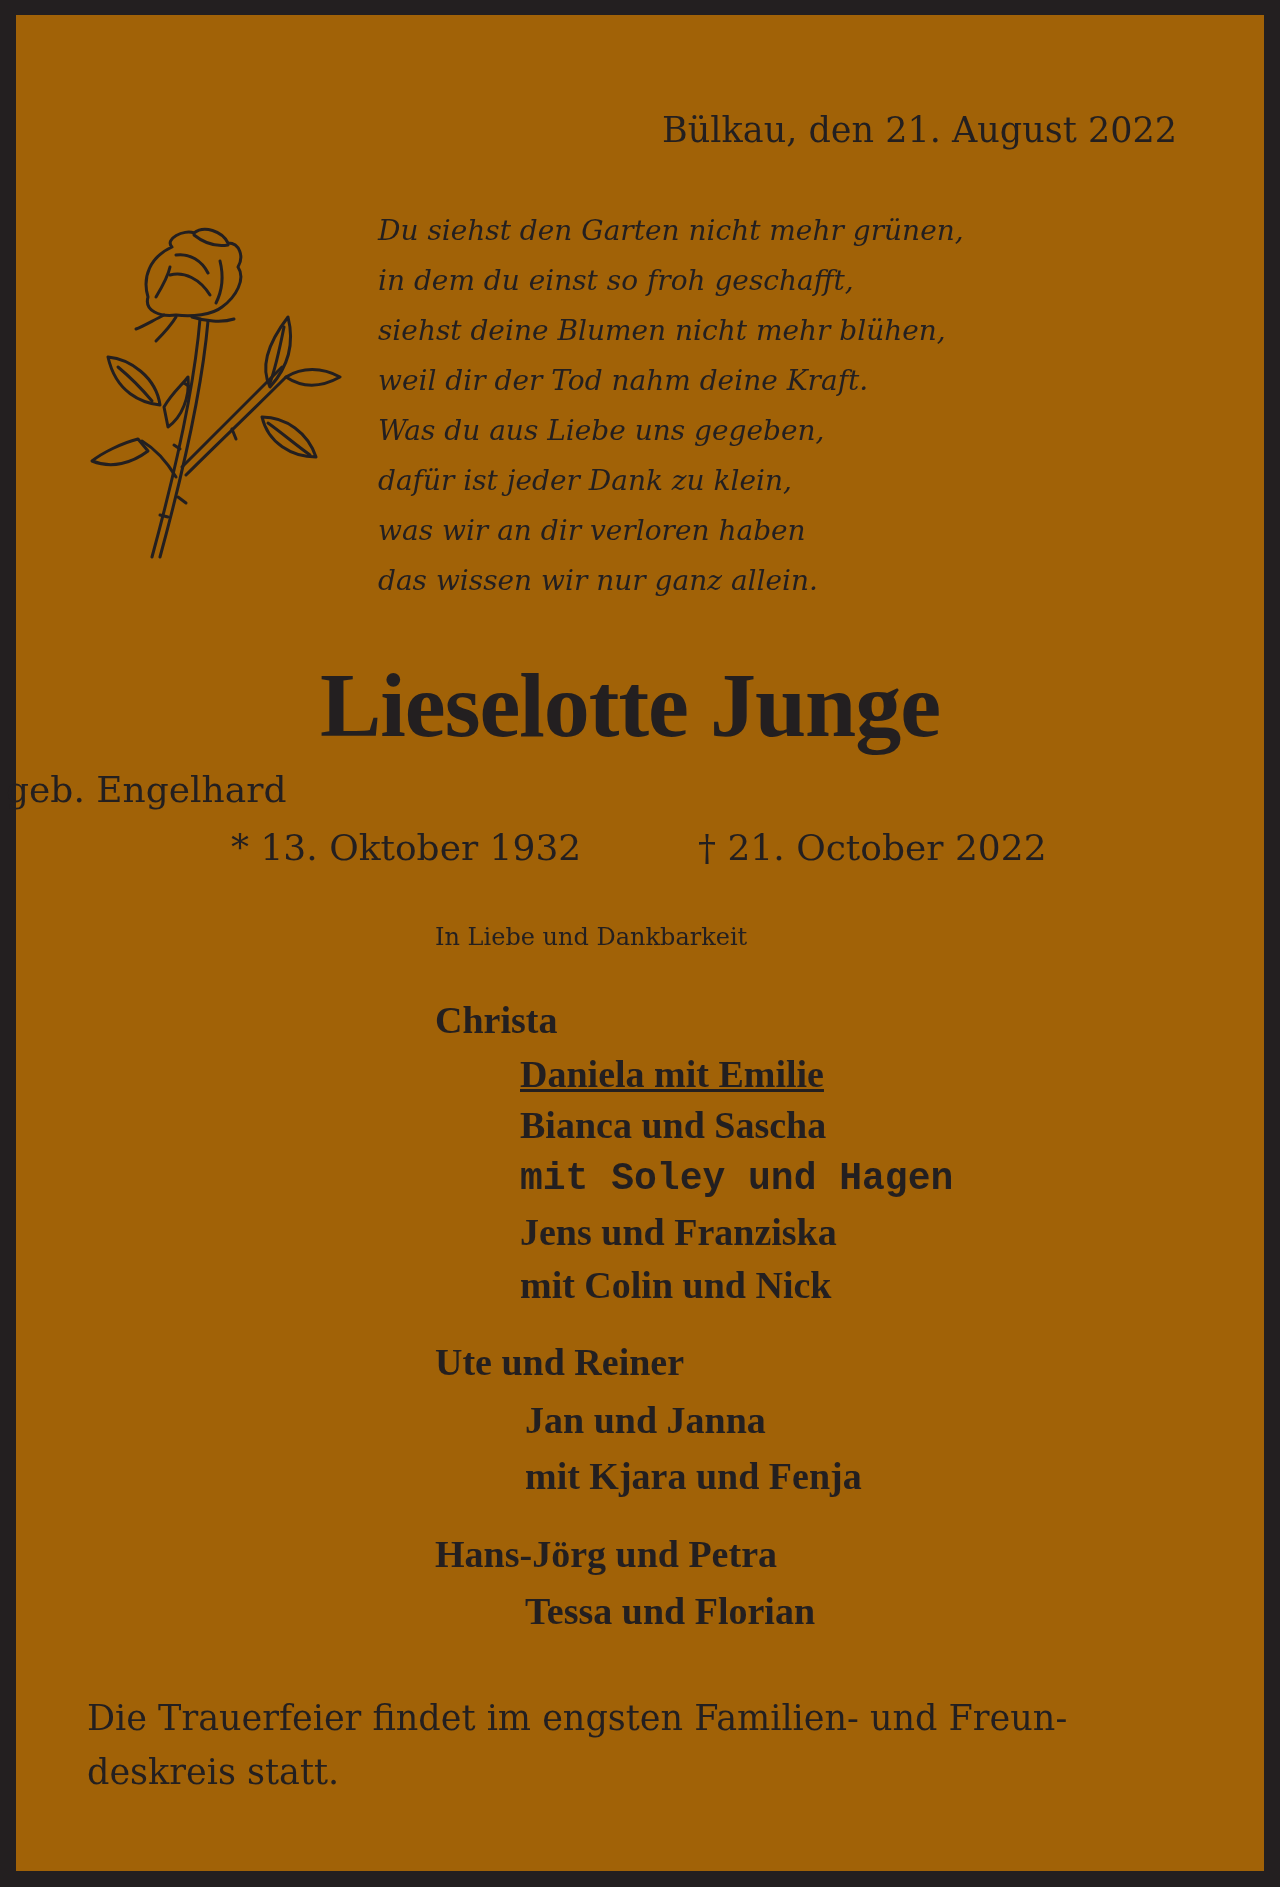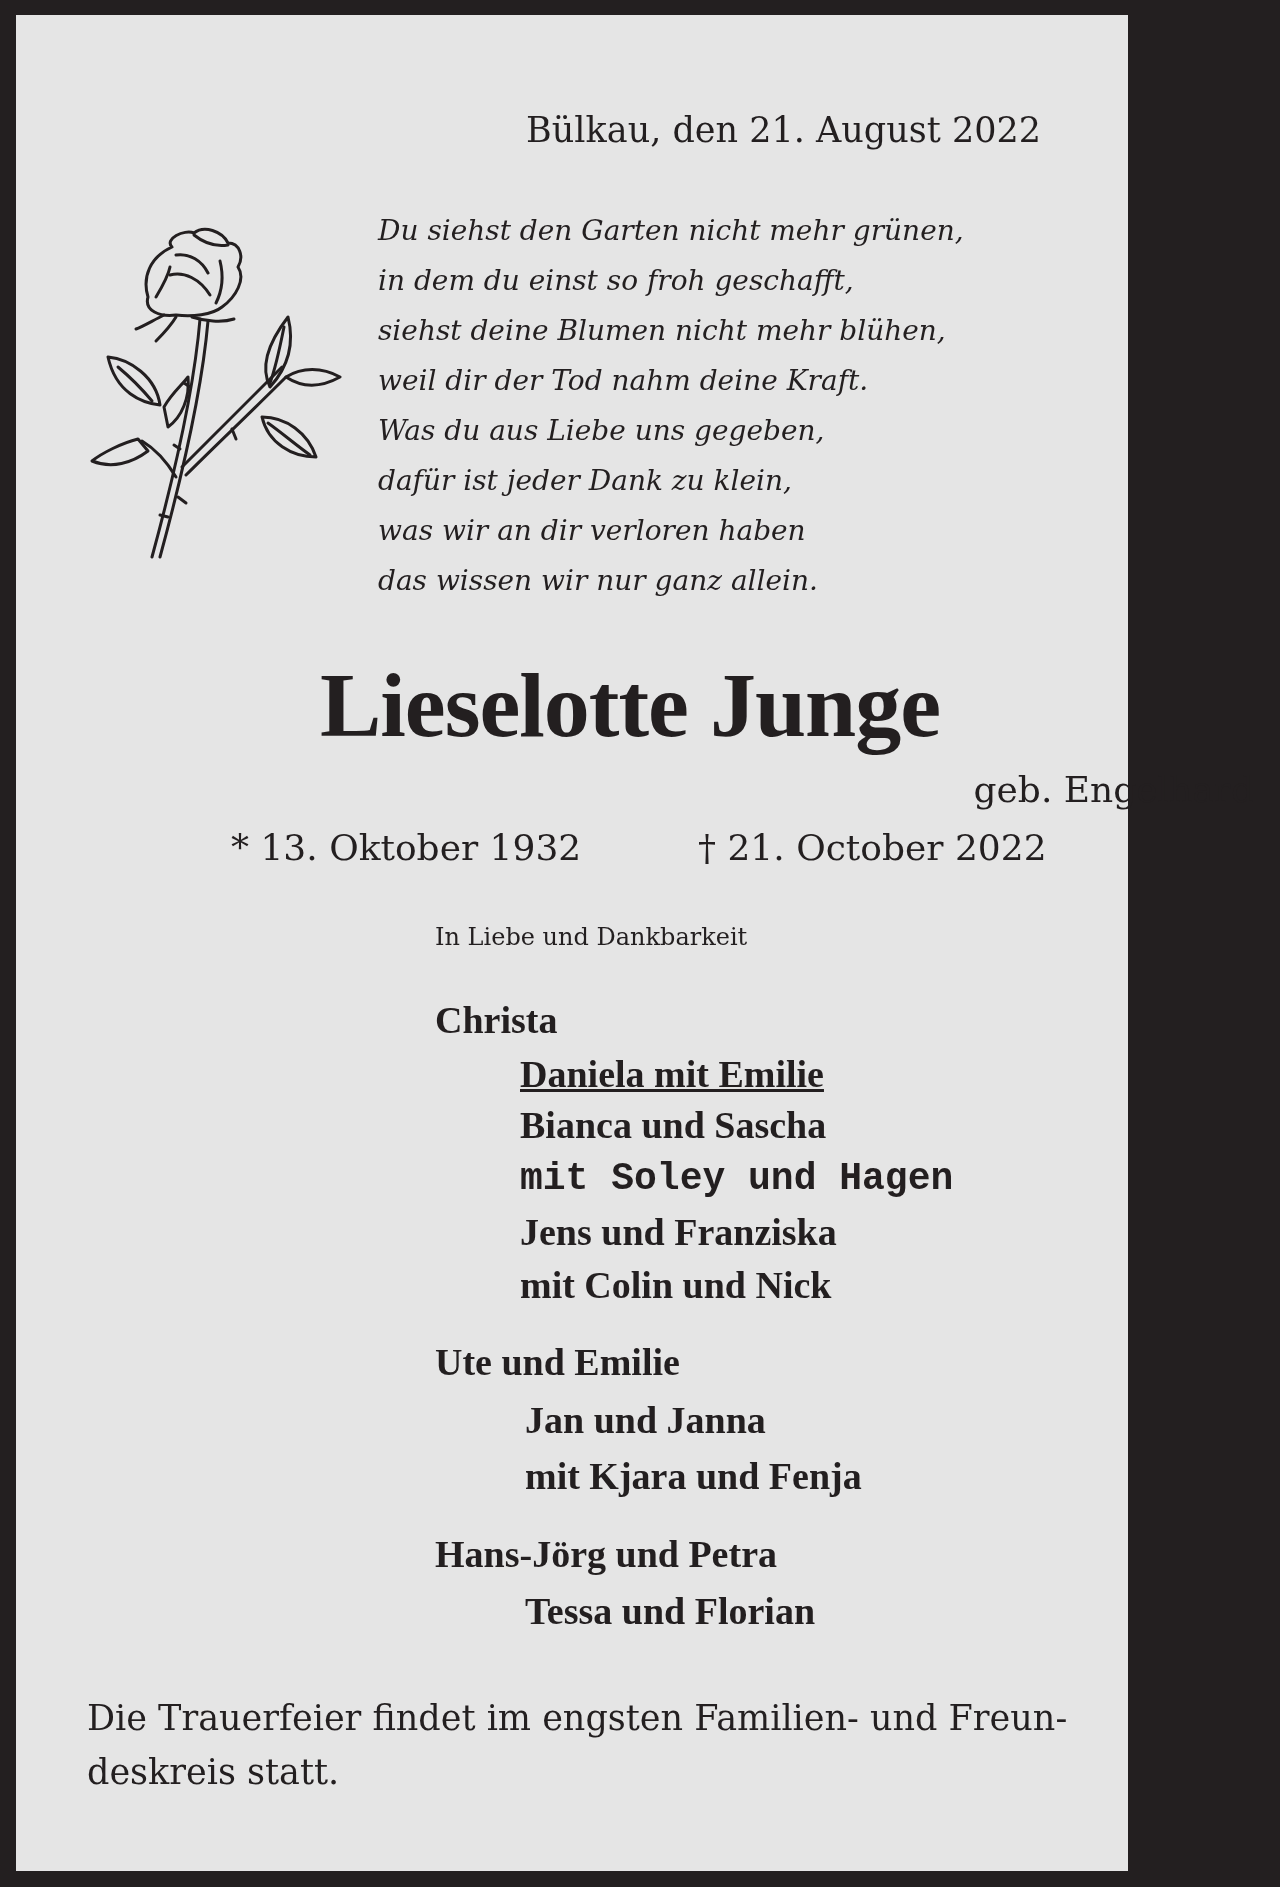--- a/index.html
+++ b/index.html
@@ -1,26 +1,26 @@
 <!DOCTYPE html>
 <html><head>
 <meta charset="utf-8">
 <style>
   html, body { margin:0; padding:0; }
   body { width:1280px; height:1887px; background:#231f20; position:relative; overflow:hidden;
          font-family:"DejaVu Serif","Liberation Serif",serif; color:#231f20; }
-  .card { position:absolute; left:16px; top:15px; width:1112px; height:1856px; background:#e5e5e5; }
+  .card { position:absolute; left:16px; top:15px; width:1248px; height:1856px; background:#a16207; }
   .abs { position:absolute; white-space:nowrap; line-height:1; }
   .date-line { right:87px; top:98px; font-size:35px; }
   .poem { left:362px; top:196px; font-size:28px; font-style:italic; }
   .poem div { height:50px; line-height:40px; }
   .rose { left:56px; top:202px; width:270px; height:345px; }
   .name { left:0; width:1248px; text-align:center; top:644px; font-size:92px; font-weight:bold;
           font-family:"Liberation Serif","DejaVu Serif",serif; letter-spacing:-1px; left:-10px; }
-  .birth-name { left:0; width:1248px; text-align:right; top:757px; font-size:36px; left:-10px; }
+  .birth-name { left:0; width:1248px; text-align:left; top:757px; font-size:36px; left:-10px; }
   .born { left:215px; top:815px; font-size:36px; }
   .died { left:682px; top:815px; font-size:36px; }
   .thanks { left:419px; top:910px; font-size:24px; }
   .fam { font-size:38px; font-weight:bold; font-family:"Liberation Serif","DejaVu Serif",serif; }
   .footer { left:71px; top:1686px; font-size:35px; }
   .footer div { height:54px; }
 </style>
 </head>
 <body>
 
@@ -84,21 +84,21 @@
 
   <div class="abs thanks">In Liebe und Dankbarkeit</div>
 
   <div class="abs fam" style="left:419px;top:986px;">Christa</div>
   <div class="abs fam" style="left:504px;top:1040px;text-decoration:underline;">Daniela mit Emilie</div>
   <div class="abs fam" style="left:504px;top:1091px;">Bianca und Sascha</div>
   <div class="abs fam" style="left:504px;top:1145px;font-family:Liberation Mono, monospace;">mit Soley und Hagen</div>
   <div class="abs fam" style="left:504px;top:1198px;">Jens und Franziska</div>
   <div class="abs fam" style="left:504px;top:1251px;">mit Colin und Nick</div>
 
-  <div class="abs fam" style="left:419px;top:1328px;">Ute und Emilie</div>
+  <div class="abs fam" style="left:419px;top:1328px;">Ute und Reiner</div>
   <div class="abs fam" style="left:509px;top:1386px;">Jan und Janna</div>
   <div class="abs fam" style="left:509px;top:1442px;">mit Kjara und Fenja</div>
 
   <div class="abs fam" style="left:419px;top:1520px;">Hans-Jörg und Petra</div>
   <div class="abs fam" style="left:509px;top:1577px;">Tessa und Florian</div>
 
   <div class="abs footer">
     <div>Die Trauerfeier findet im engsten Familien- und Freun-</div>
     <div>deskreis statt.</div>
   </div>

